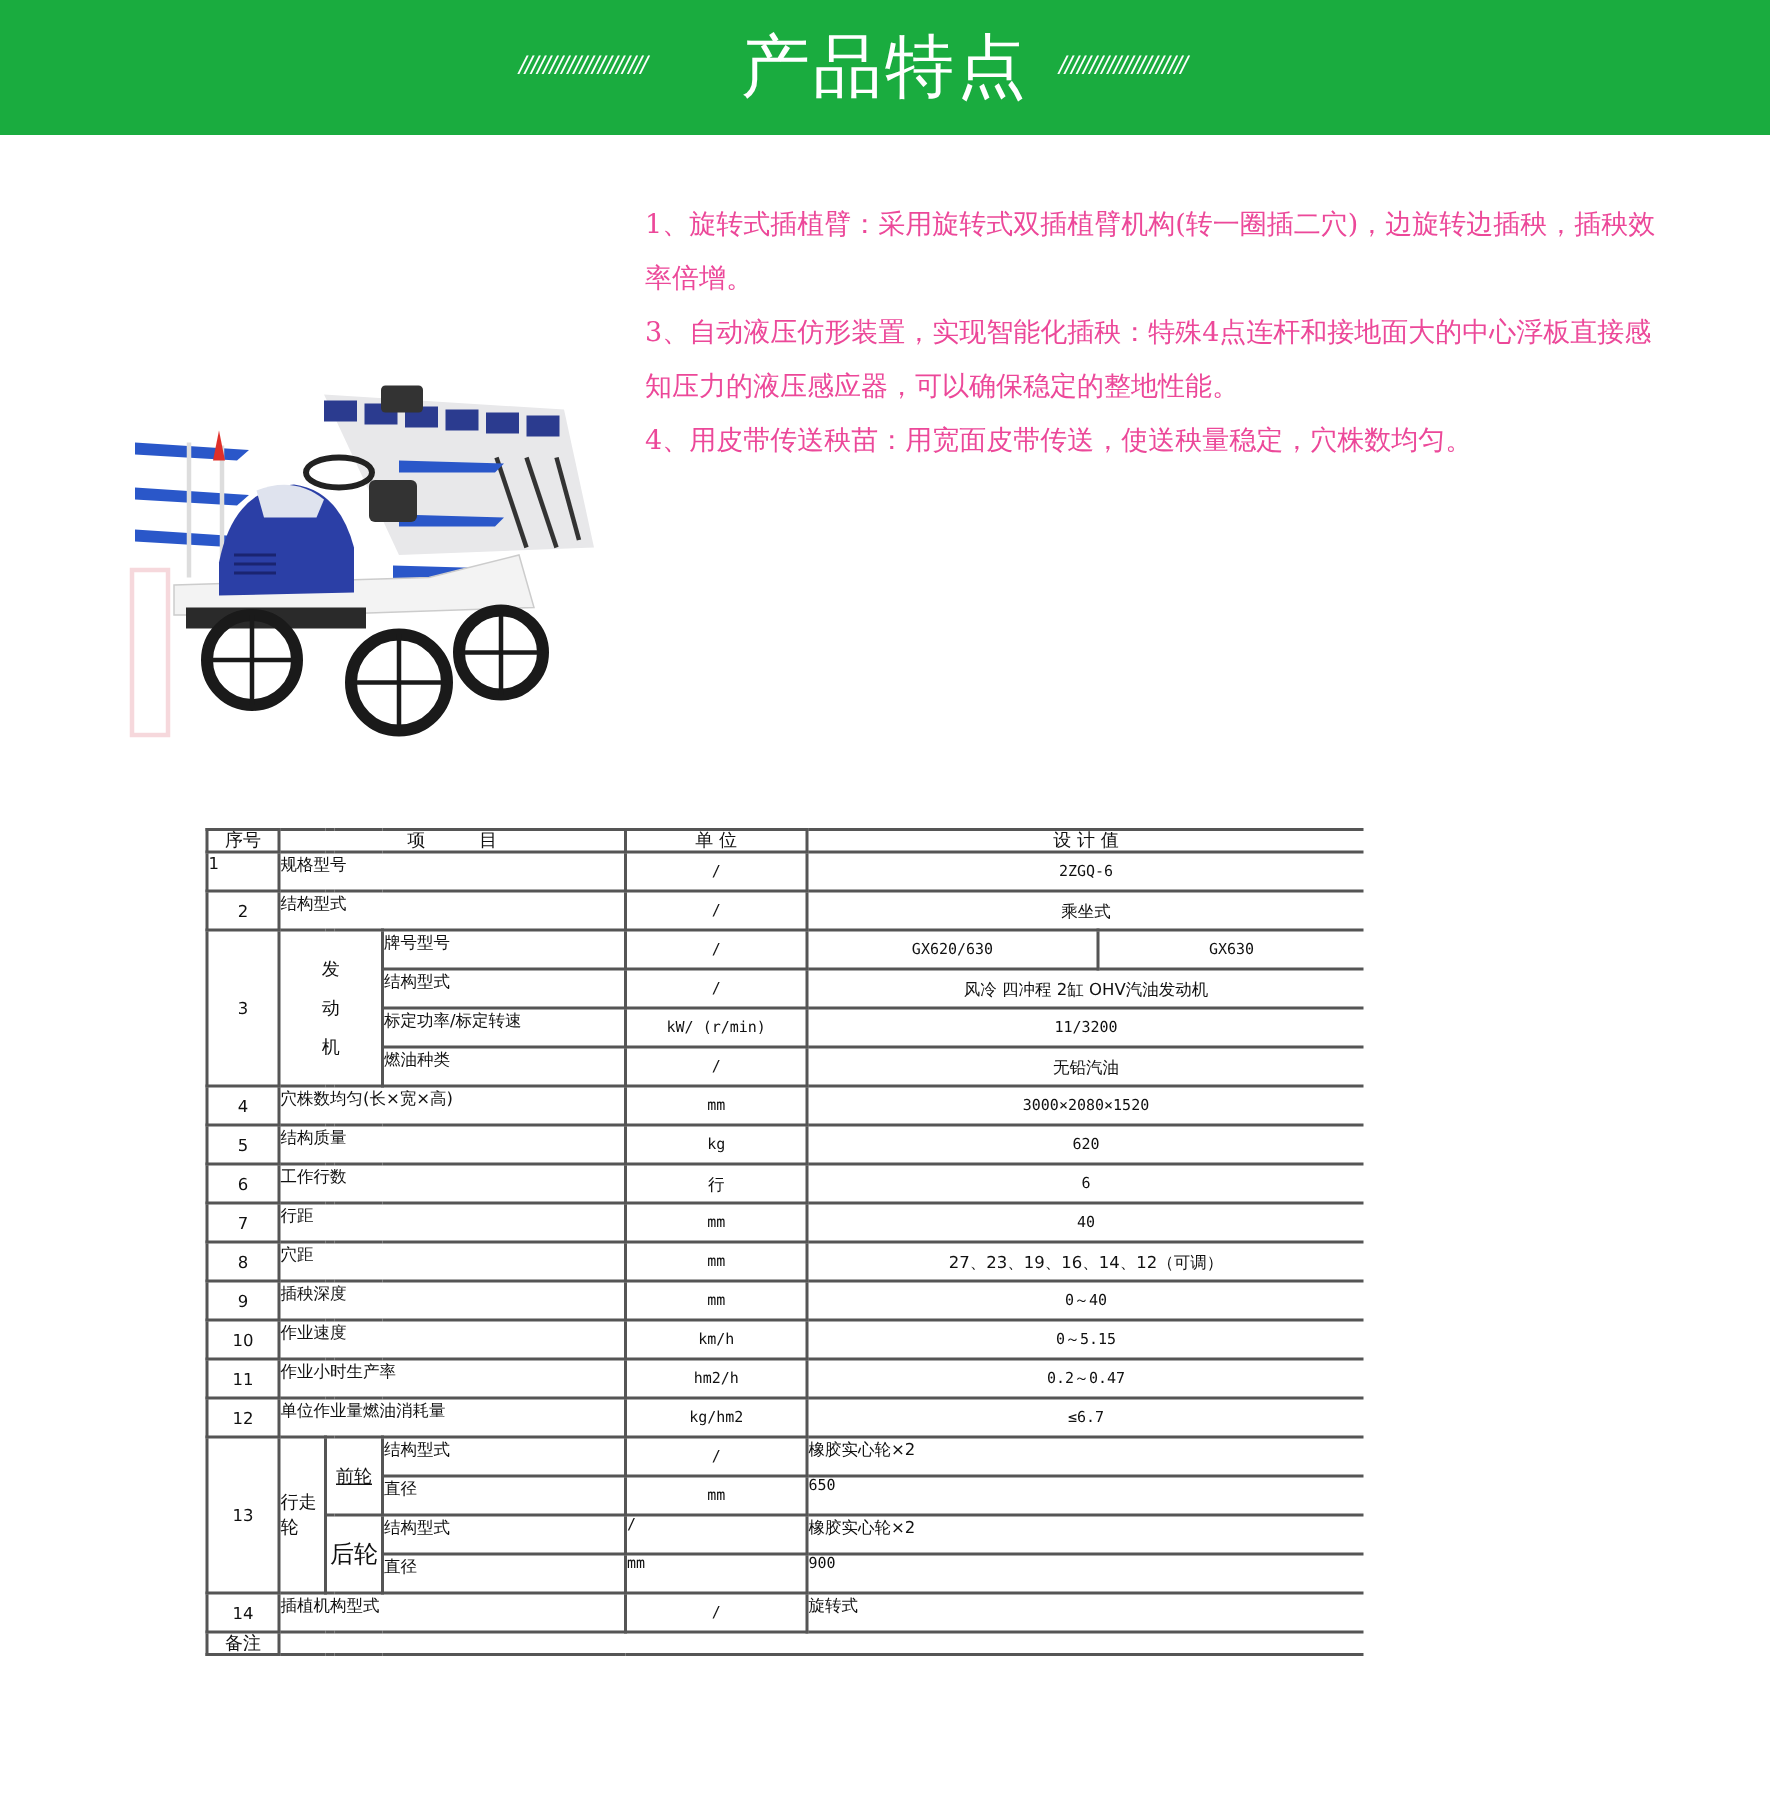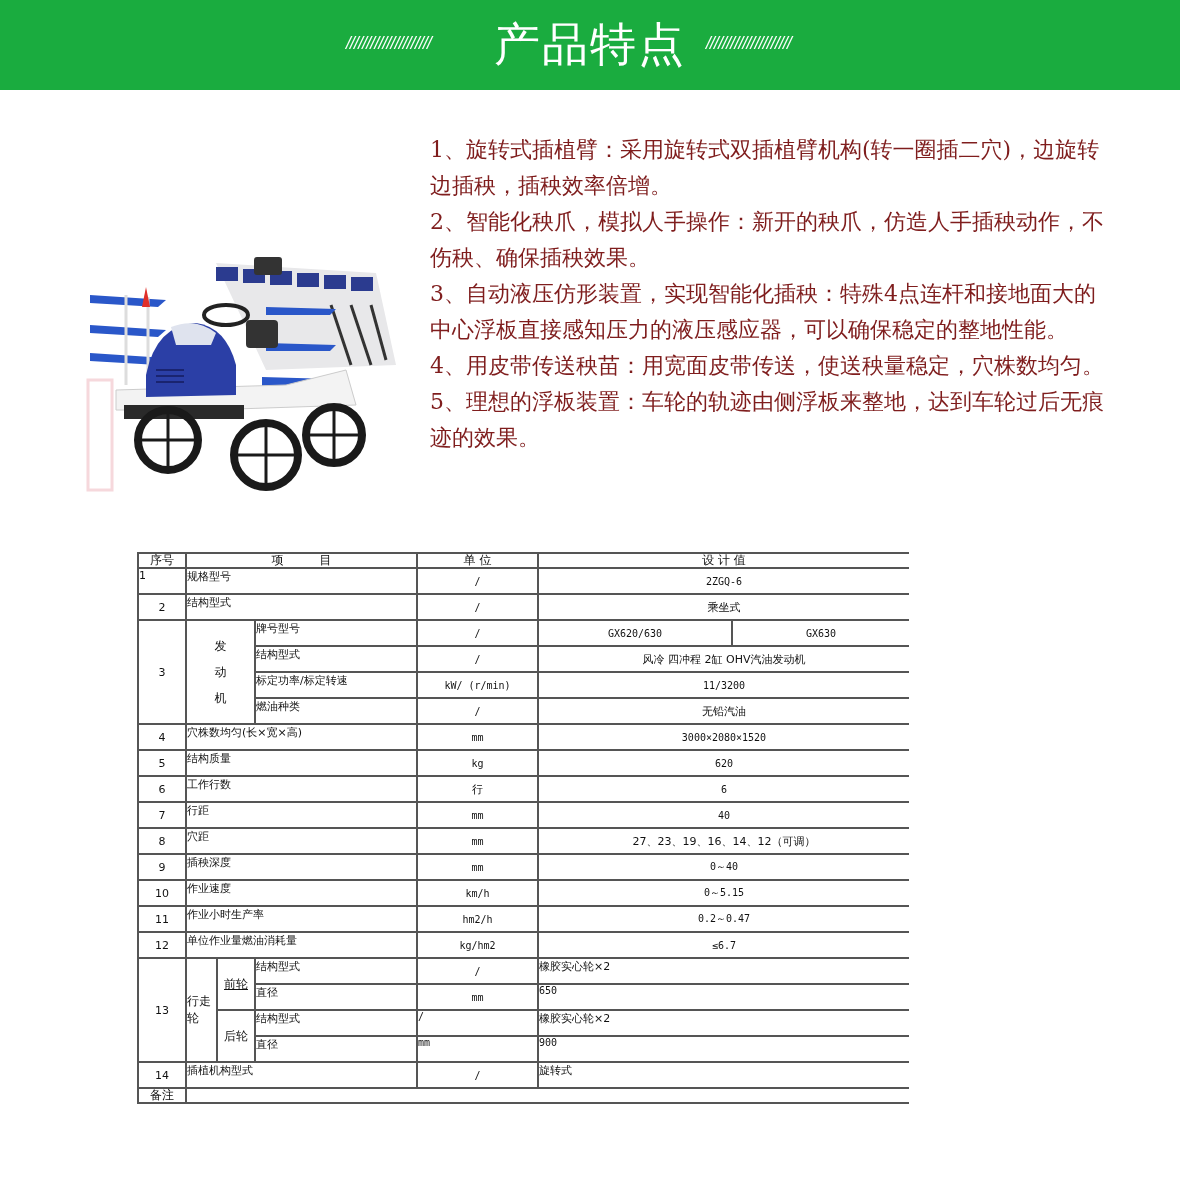--- a/index.html
+++ b/index.html
@@ -2,21 +2,21 @@
 <html><head>
 <meta charset="utf-8">
 <style>
   html, body { margin:0; padding:0; background:#fff; }
   body { width:1180px; height:1200px; position:relative; overflow:hidden; font-family:"DejaVu Sans", sans-serif; }
   .banner { position:absolute; left:0; top:0; width:1180px; height:90px; background:#1aac3f; }
   .banner .slashes { position:absolute; top:34px; color:#fff; font-size:15px; font-style:italic; letter-spacing:-1px; font-family:"DejaVu Sans", sans-serif; }
   .banner .title { position:absolute; left:0; width:1180px; top:14px; text-align:center; color:#fff; font-size:46px; font-weight:normal; letter-spacing:2px; font-family:"DejaVu Sans", sans-serif; }
 
   .photo { position:absolute; left:86px; top:245px; width:330px; height:250px; }
-  .features { position:absolute; left:430px; top:132px; width:680px; font-family:"DejaVu Serif", serif; font-size:22px; line-height:36px; color:#7f1d1d; }
+  .features { position:absolute; left:430px; top:132px; width:680px; font-family:"DejaVu Serif", serif; font-size:18px; line-height:36px; color:#ec4899; }
   .features p { margin:0; }
 
   table.spec { position:absolute; left:137px; top:552px; border-collapse:collapse; font-family:"DejaVu Sans", sans-serif; font-size:11px; color:#111; table-layout:fixed; }
   table.spec td { border:2px solid #555; padding:0; height:24px; vertical-align:middle; }
   table.spec td.c { text-align:center; }
   table.spec td.l { text-align:left; vertical-align:top; padding-left:0; }
   table.spec td.nr { border-right:none; }
   table.spec tr.head td { height:13px; font-size:12px; text-align:center; line-height:13px; }
   .vert { line-height:26px; font-size:12px; }
   .mono { font-family:"DejaVu Sans Mono", monospace; font-size:10px; }
@@ -94,24 +94,22 @@
       <line x1="180" y1="178" x2="180" y2="242"></line>
         <line x1="148" y1="210" x2="212" y2="210"></line>
       <line x1="248" y1="162" x2="248" y2="218"></line>
         <line x1="220" y1="190" x2="276" y2="190"></line>
     </g>
   </svg>
 </div>
 
 <div class="features">
   <p>1、旋转式插植臂：采用旋转式双插植臂机构(转一圈插二穴)，边旋转边插秧，插秧效率倍增。</p>
-  <p>2、智能化秧爪，模拟人手操作：新开的秧爪，仿造人手插秧动作，不伤秧、确保插秧效果。</p>
   <p>3、自动液压仿形装置，实现智能化插秧：特殊4点连杆和接地面大的中心浮板直接感知压力的液压感应器，可以确保稳定的整地性能。</p>
   <p>4、用皮带传送秧苗：用宽面皮带传送，使送秧量稳定，穴株数均匀。</p>
-  <p>5、理想的浮板装置：车轮的轨迹由侧浮板来整地，达到车轮过后无痕迹的效果。</p>
 </div>
 
 <table class="spec">
   <colgroup>
     <col style="width:48px">
       <col style="width:31px">
       <col style="width:6px">
       <col style="width:32px">
       <col style="width:162px">
       <col style="width:121px">
@@ -228,21 +226,21 @@
     <td class="l">结构型式</td>
     <td class="c mono">/</td>
     <td colspan="2" class="l nr">橡胶实心轮×2</td>
   </tr>
   <tr>
     <td class="l">直径</td>
     <td class="c mono">mm</td>
     <td colspan="2" class="l nr mono">650</td>
   </tr>
   <tr>
-    <td rowspan="2" colspan="2" class="c" style="font-size:12px;margin-left:15px;">后轮</td>
+    <td rowspan="2" colspan="2" class="c" style="font-size:16px;margin-left:15px;">后轮</td>
     <td class="l">结构型式</td>
     <td class="l mono">/</td>
     <td colspan="2" class="l nr">橡胶实心轮×2</td>
   </tr>
   <tr>
     <td class="l">直径</td>
     <td class="l mono">mm</td>
     <td colspan="2" class="l nr mono">900</td>
   </tr>
 

